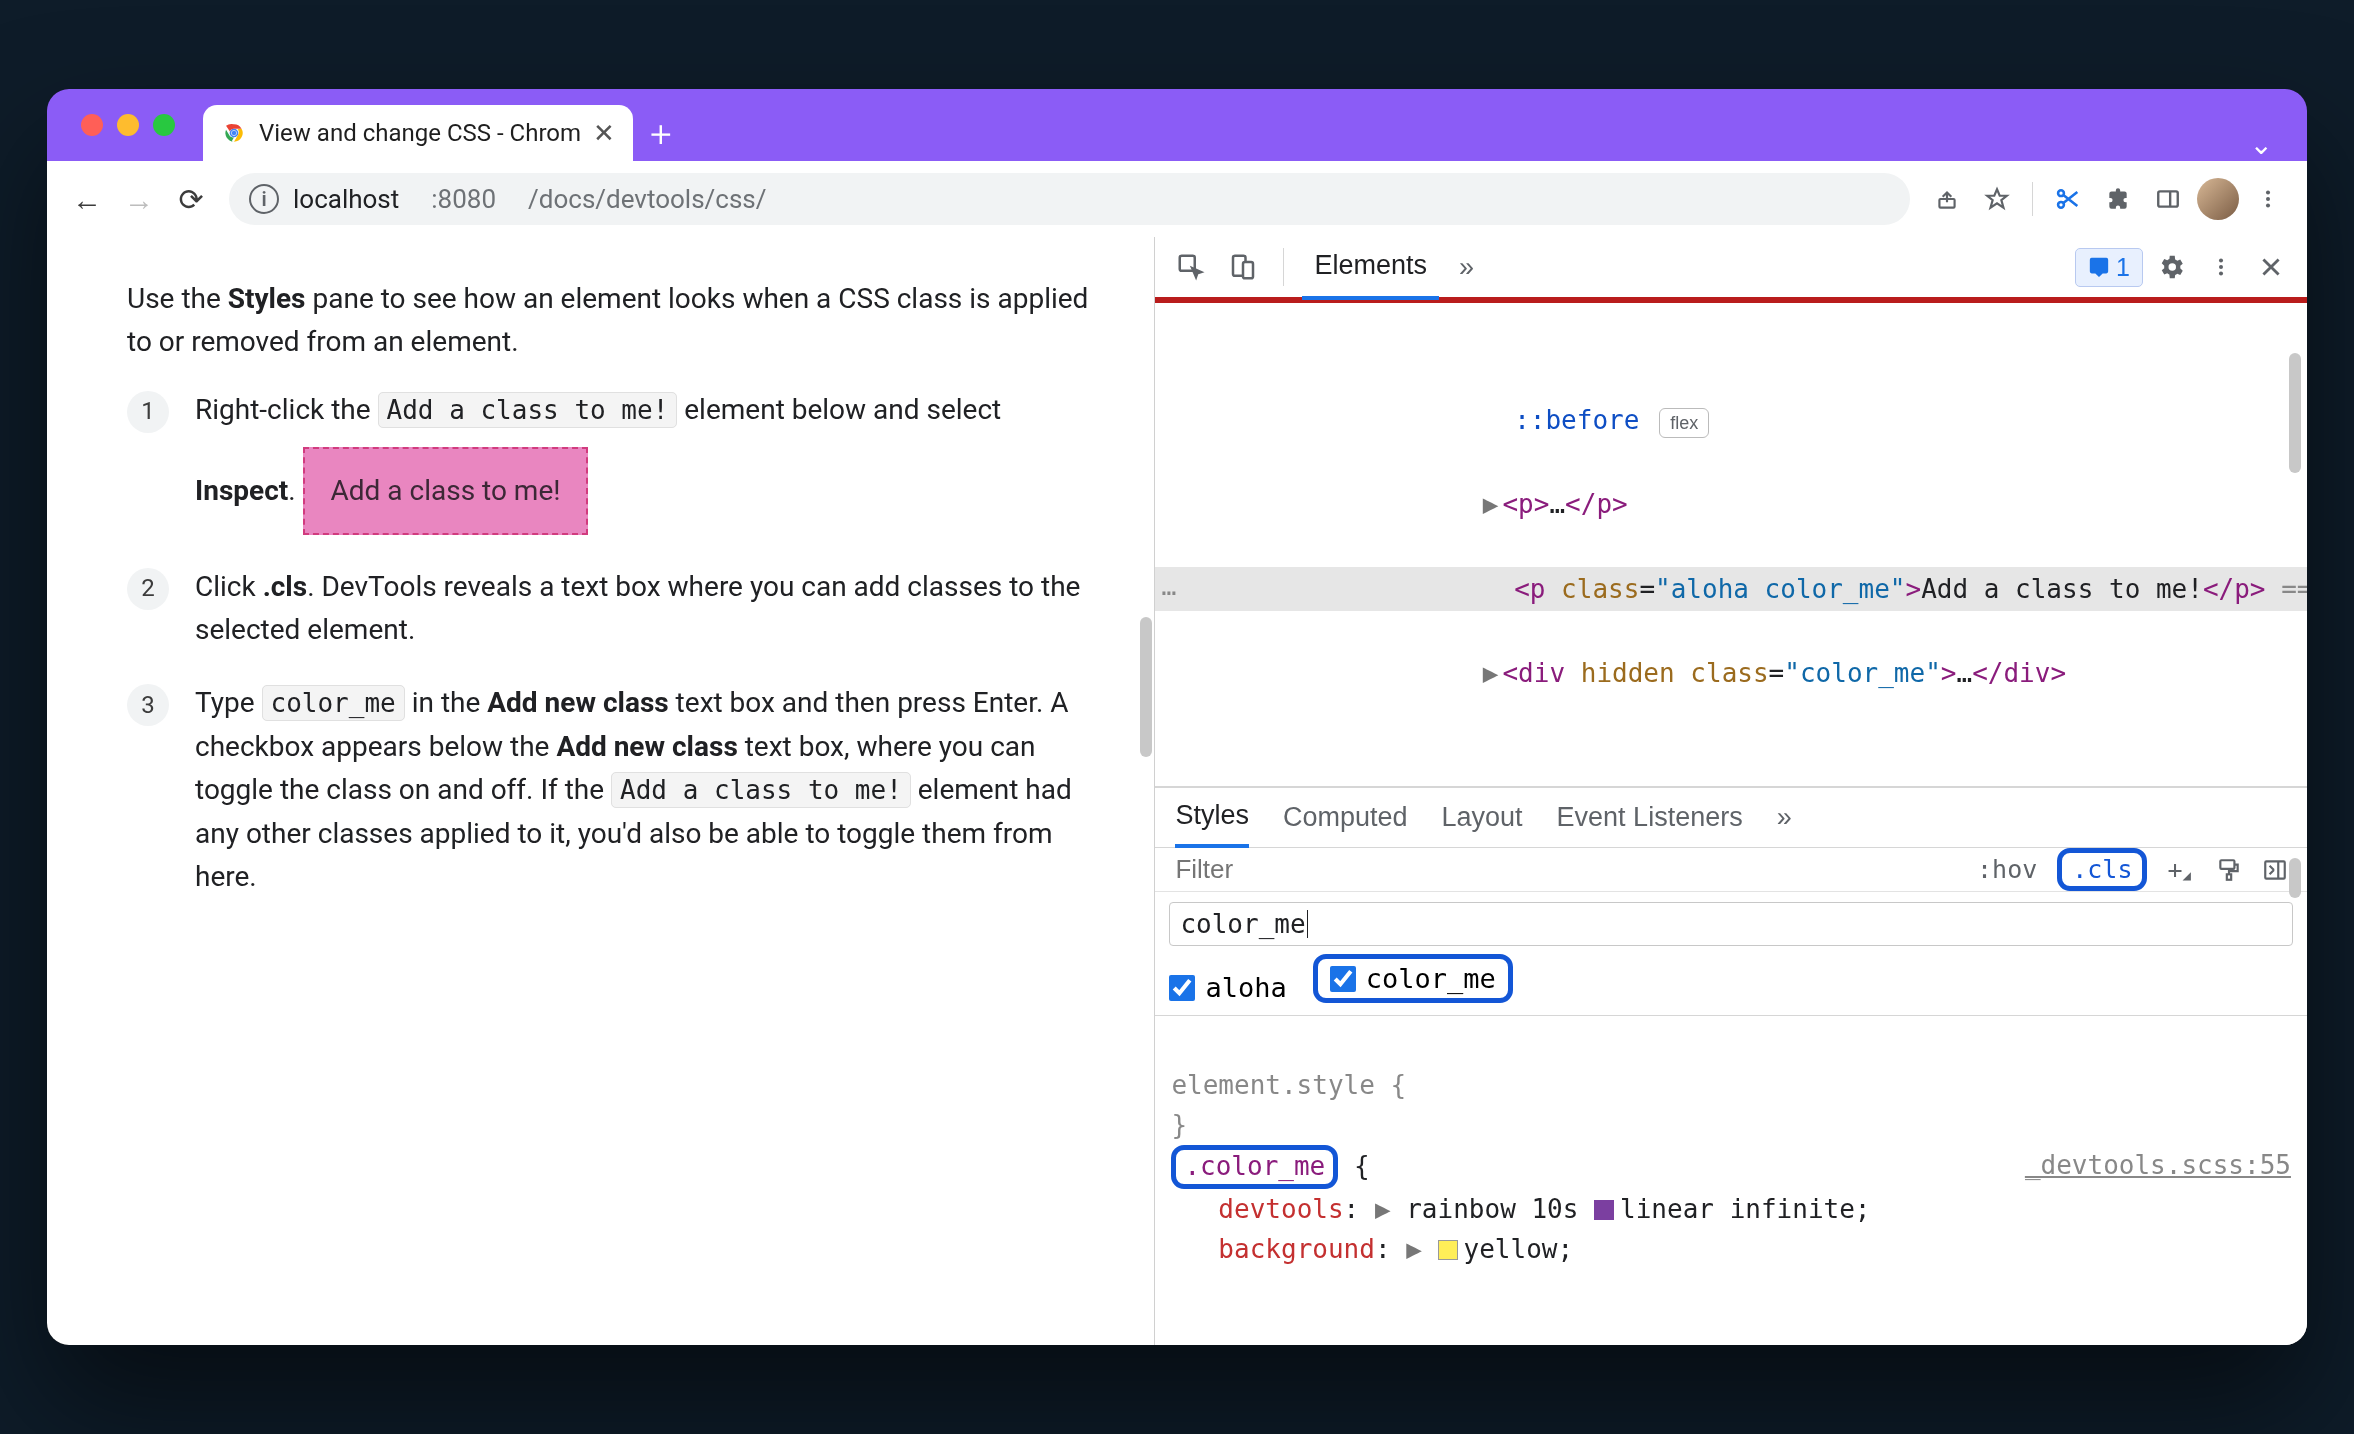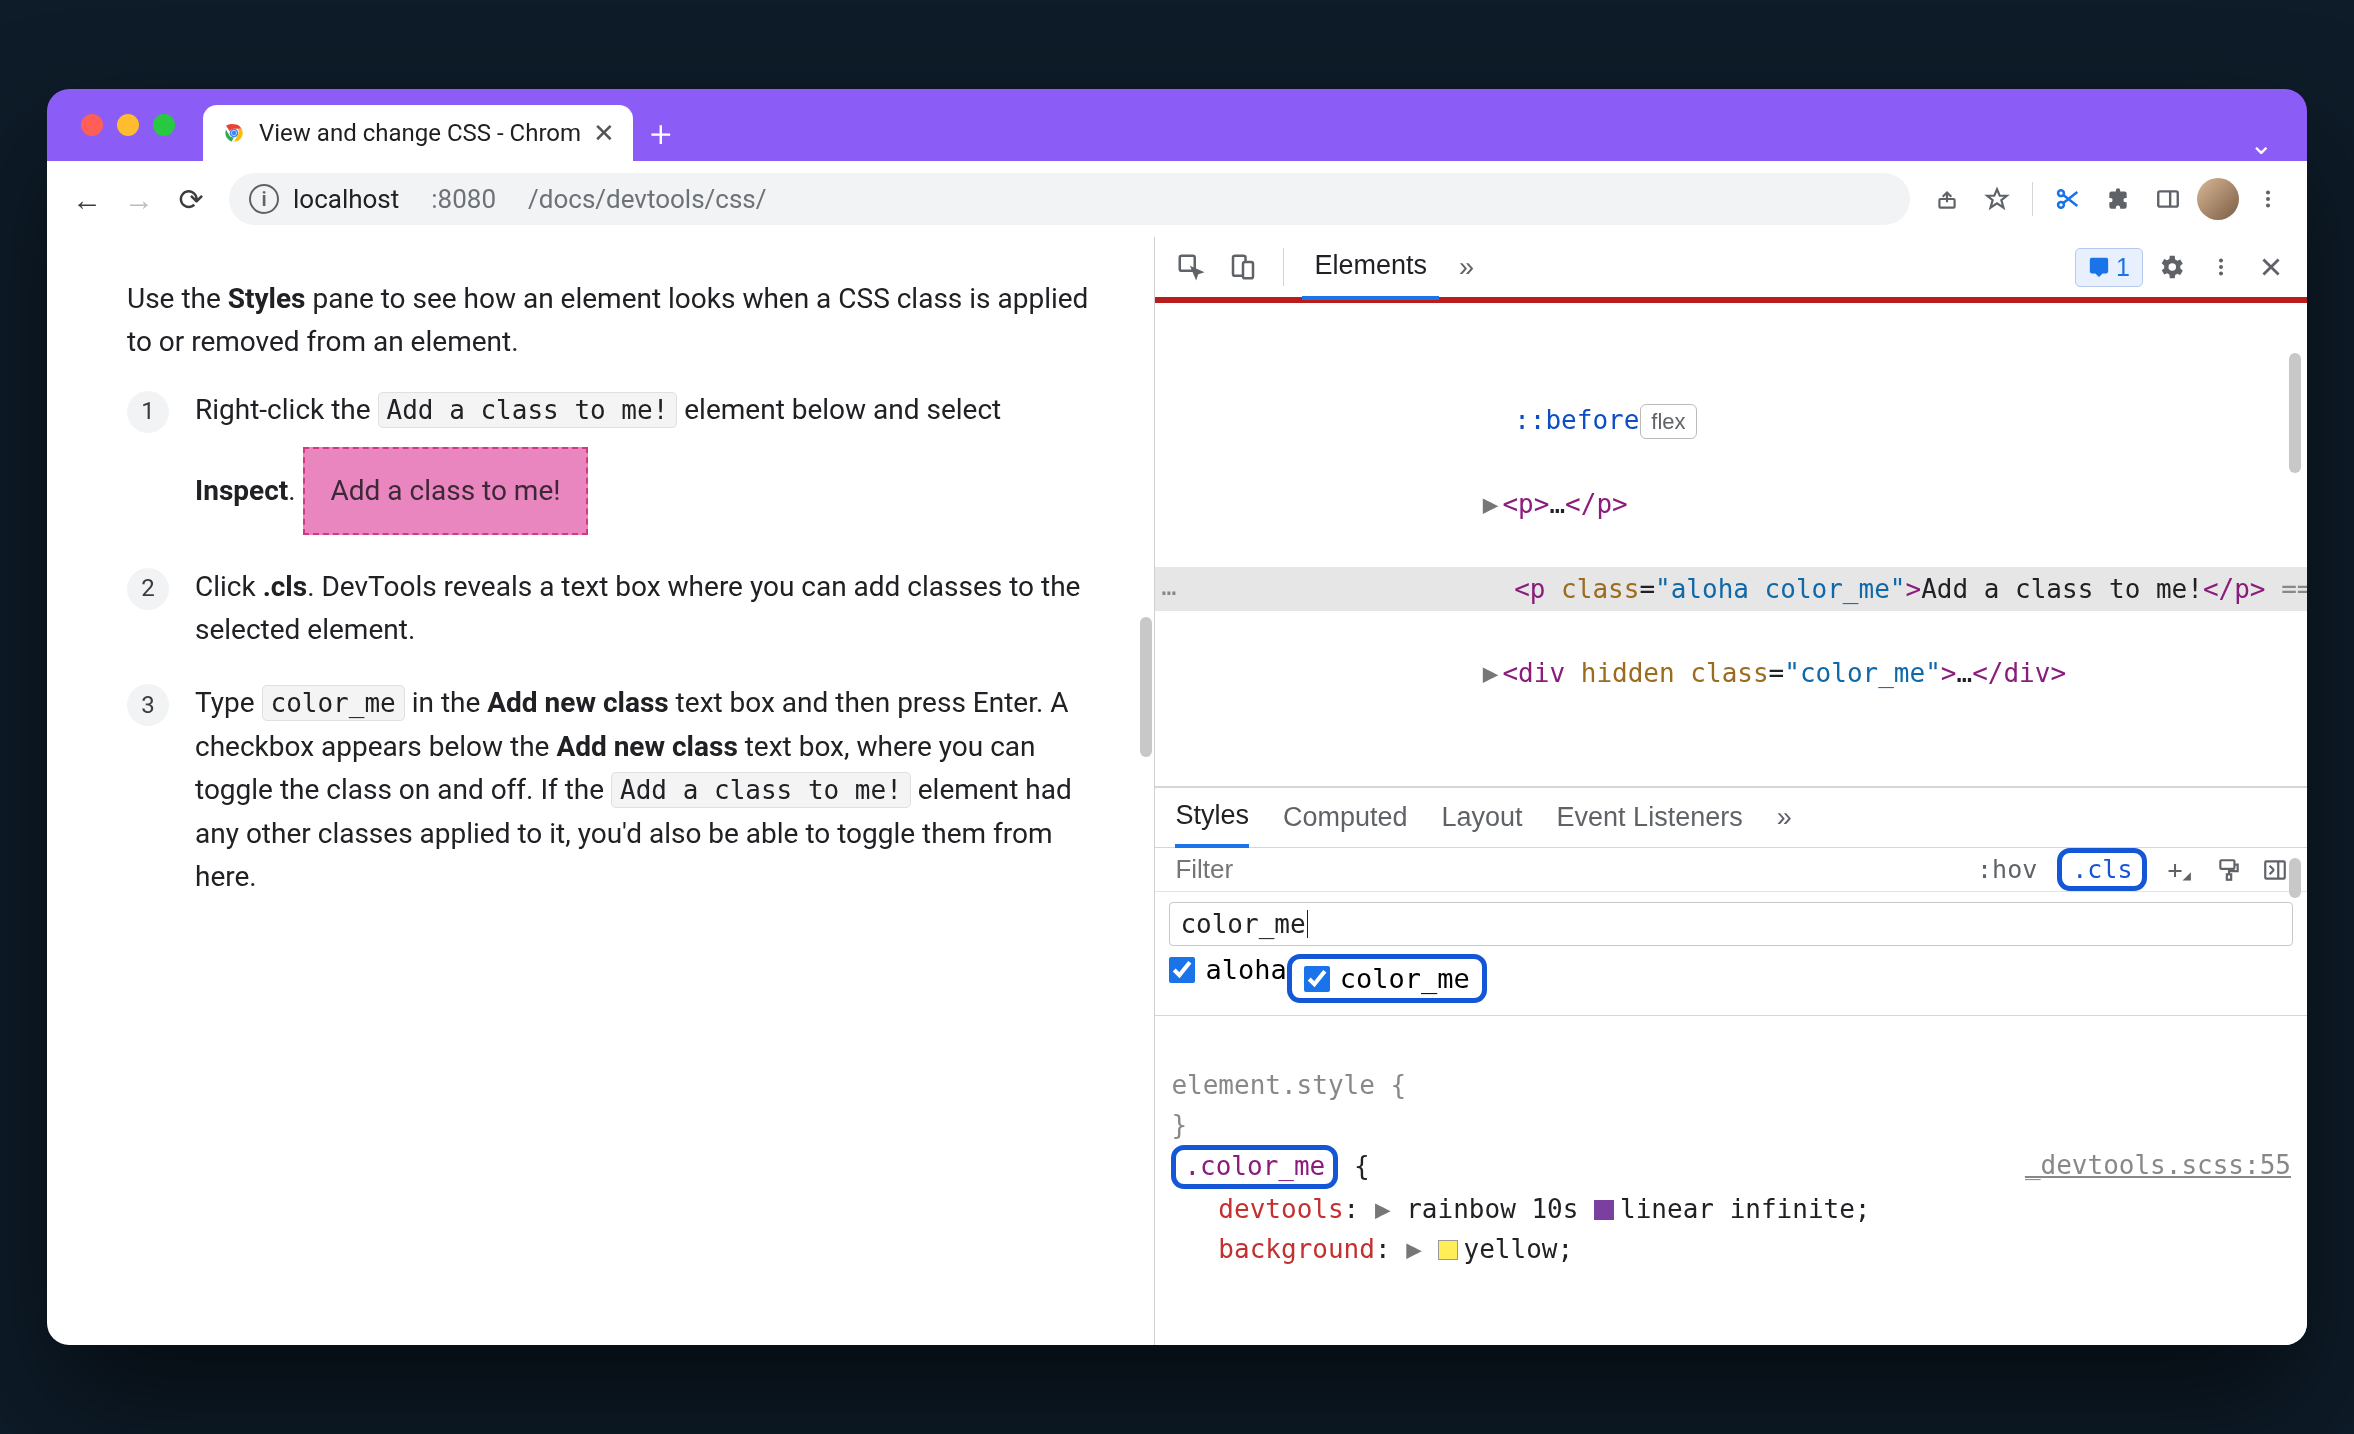--- a/index.html
+++ b/index.html
@@ -64,21 +64,21 @@
   .dt-tab{font-size:27px;color:#5f6368;padding:0 12px;height:66px;display:flex;align-items:center;}
   .dt-tab.active{color:#202124;border-bottom:4px solid #1a73e8;font-weight:400;}
   .dt-right{margin-left:auto;display:flex;align-items:center;gap:6px;}
   .issues-badge{display:flex;align-items:center;gap:6px;border:1.5px solid #b8c9f0;background:#e8f0fe;border-radius:5px;padding:4px 12px;color:#1a73e8;font-size:25px;}
   
   .dom{padding:14px 14px 10px 30px;font-size:26px;line-height:1.55;white-space:pre;color:#202124;position:relative;}
   .dom .row{display:block;padding:2px 0;}
   .dom .sel{background:#e6e6e6;margin:0 -14px 0 -30px;padding:2px 14px 2px 30px;position:relative;}
   .dom .sel::before{content:"⋯";position:absolute;left:6px;top:8px;color:#888;font-size:24px;letter-spacing:2px;}
   .tag{color:#8a1c7c;} .attr{color:#9b6b1e;} .val{color:#0f68a8;} .txt{color:#202124;}
-  .pseudo{color:#0e4ec4;} .badge{border:1.5px solid #bbb;border-radius:6px;padding:4px 10px;font-size:22px;color:#5f6368;font-family:-apple-system,sans-serif;margin-left:1px;}
+  .pseudo{color:#0e4ec4;} .badge{border:1.5px solid #bbb;border-radius:6px;padding:4px 10px;font-size:18px;color:#5f6368;font-family:-apple-system,sans-serif;margin-left:20px;}
   .eq0{color:#888;}
   .tri{color:#777;margin-right:4px;}
   .dom-scroll{position:absolute;right:6px;top:50px;width:12px;height:120px;background:#c8c8c8;border-radius:6px;}
   
   .crumbs{height:54px;border-top:1px solid #d6d6d6;border-bottom:1px solid #d6d6d6;display:flex;align-items:center;padding:0 14px;font-size:26px;color:#5f6368;gap:18px;font-family:-apple-system,sans-serif;white-space:nowrap;overflow:hidden;}
   .crumbs .c{color:#b36b24;}
   .crumbs .sel{color:#b36b24;}
   .crumbs .dots{color:#888;}
   
   .panes{height:60px;border-bottom:1px solid #d6d6d6;display:flex;align-items:center;gap:34px;padding:0 20px;font-size:27px;color:#5f6368;font-family:-apple-system,sans-serif;}
@@ -88,21 +88,21 @@
   .filterrow{height:62px;display:flex;align-items:center;border-bottom:1px solid #e3e3e3;padding:0 14px;gap:10px;position:relative;}
   .filter-in{flex:1;border:none;background:#fff;font-size:26px;color:#888;padding:6px 6px;font-family:-apple-system,sans-serif;outline:none;}
   .tbtn{font-size:25px;padding:4px 10px;color:#5f6368;display:flex;align-items:center;}
   .cls-hl{border:5px solid #1356d6;border-radius:13px;padding:2px 10px;color:#1356d6;font-weight:400;}
   .sm-ic{width:36px;height:36px;display:flex;align-items:center;justify-content:center;color:#5f6368;}
   .filter-scroll{position:absolute;right:6px;top:10px;width:12px;height:40px;background:#c8c8c8;border-radius:6px;}
   
   .classpanel{border-bottom:1px solid #d6d6d6;}
   .class-input{margin:10px 14px 8px 14px;border:1px solid #c8c8c8;border-radius:4px;background:#fff;font-size:26px;padding:6px 10px;color:#202124;display:flex;align-items:center;width:calc(100% - 28px);}
   .class-input .caret{display:inline-block;width:1.5px;height:28px;background:#202124;margin-left:1px;}
-  .checks{display:flex;padding:0 14px 12px 14px;font-size:27px;align-items:flex-start;}
+  .checks{display:flex;gap:26px;padding:0 14px 12px 14px;font-size:27px;align-items:flex-end;}
   .chk{display:flex;align-items:center;gap:10px;}
   .chk input{width:26px;height:26px;accent-color:#1a73e8;}
   .chk-hl{border:5px solid #1356d6;border-radius:13px;padding:4px 12px;}
   
   .rules{padding:8px 16px;font-size:26px;line-height:1.55;white-space:pre;color:#202124;}
   .rules .gray{color:#888;}
   .rules .sel-css{color:#8a1c7c;}
   .rules .prop{color:#c43030;}
   .rules .valcss{color:#202124;margin-top:32px;}
   .rules .src{float:right;color:#888;text-decoration:underline;}

